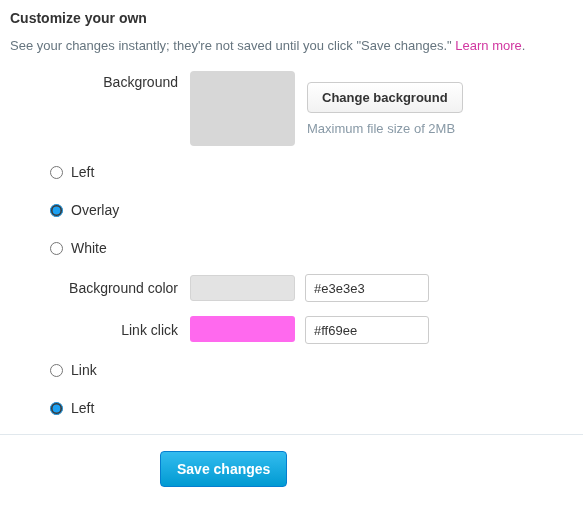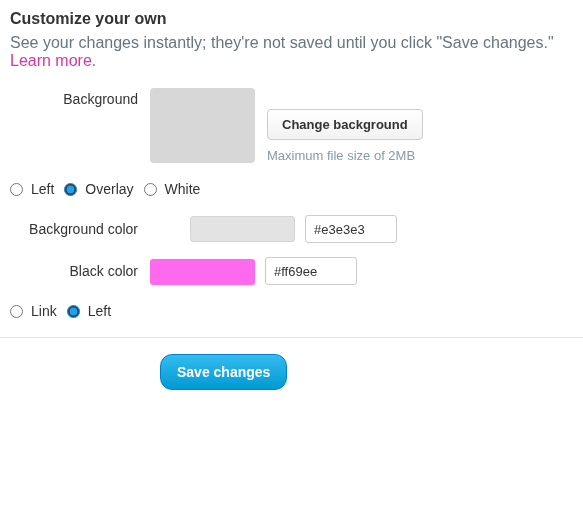--- a/index.html
+++ b/index.html
@@ -4,54 +4,55 @@
 <style>
 * { box-sizing: border-box; margin: 0; padding: 0; }
 body {
   font-family: "Helvetica Neue", Helvetica, Arial, sans-serif;
   font-size: 14px;
   color: #333;
   padding: 10px 10px 0 10px;
   width: 583px;
 }
 h2 {
-  font-size: 16px;
+  font-size: 14px;
   font-weight: bold;
   color: #333;
-  margin-bottom: 6px;
+  margin-bottom: 12px;
 }
 .subtext {
-  font-size: 16px;
+  font-size: 13px;
   color: #66757f;
   margin-bottom: 18px;
 }
 .learn-link {
   color: #d138a1;
   text-decoration: none;
   cursor: pointer;
 }
 .row {
   display: flex;
   align-items: flex-start;
   margin-bottom: 18px;
-}
-.row.tight { margin-bottom: 14px; gap: 40px; }
+  margin-left: 40px;
+}
+.row.tight { margin-bottom: 14px; }
 .label-col {
   width: 140px;
   text-align: right;
   padding-right: 12px;
   padding-top: 2px;
   color: #333;
   font-size: 14px;
   line-height: 1.3;
 }
 .field-col {
   flex: 1;
   display: flex;
-  align-items: flex-end;
+  align-items: center;
 }
 .bg-thumb {
   width: 105px;
   height: 75px;
   background: #d7d7d7;
   border-radius: 4px;
   margin-right: 12px;
 }
 .bg-right { display: flex; flex-direction: column; }
 .btn {
@@ -71,41 +72,41 @@
   margin-top: 8px;
 }
 .checkbox-row {
   display: flex;
   align-items: center;
   margin-top: 8px;
   font-size: 13px;
   color: #333;
 }
 .checkbox-row input { margin-right: 7px; }
-.radio-group { display: flex; flex-direction: row; gap: 10px; }
+.radio-group { display: flex; flex-direction: column; gap: 22px; }
 .radio-row {
   display: flex;
   align-items: center;
   font-size: 14px;
   color: #333;
 }
 .radio-row input {
   margin-right: 8px;
   accent-color: #1da1f2;
 }
 .swatch {
   width: 105px;
   height: 26px;
   border-radius: 3px;
   margin-right: 10px;
 }
 .swatch-bg { background: #e3e3e3; border: 1px solid #d4d4d4; }
 .swatch-link { background: #ff69ee; }
 .hex-input {
-  width: 92px;
+  width: 124px;
   height: 28px;
   border: 1px solid #ccc;
   border-radius: 3px;
   padding: 0 8px;
   font-size: 13px;
   color: #333;
 }
 .divider {
   border-top: 1px solid #e1e8ed;
   margin: 10px -10px 0 -10px;
@@ -114,21 +115,21 @@
   padding: 16px 0 20px 150px;
 }
 .btn-primary {
   display: inline-block;
   padding: 9px 16px;
   font-size: 14px;
   font-weight: bold;
   color: #fff;
   background: linear-gradient(#33bcef, #019ad2);
   border: 1px solid #057ed0;
-  border-radius: 12px;
+  border-radius: 4px;
   cursor: pointer;
 }
 </style>
 </head>
 <body>
 
 <h2>Customize your own</h2>
 <p class="subtext">
   <span>See your changes instantly; they're not saved until you click "Save changes." </span><a class="learn-link">Learn more</a><span>.</span>
 </p>
@@ -165,22 +166,22 @@
 
 <div class="row tight">
   <div class="label-col" style="padding-top:5px">Background color</div>
   <div class="field-col" style="align-items:center">
     <div class="swatch swatch-bg"></div>
     <input class="hex-input" value="#e3e3e3" style="">
   </div>
 </div>
 
 <div class="row">
-  <div class="label-col" style="padding-top:5px">Black color</div>
-  <div class="field-col" style="align-items:flex-end">
+  <div class="label-col" style="padding-top:5px">Link click</div>
+  <div class="field-col" style="align-items:flex-start">
     <div class="swatch swatch-link"></div>
     <input class="hex-input" value="#ff69ee" style="">
   </div>
 </div>
 
 <div class="row">
   <div class="field-col">
     <div class="radio-group">
       <label class="radio-row">
         <input type="radio" name="ov" style="">

